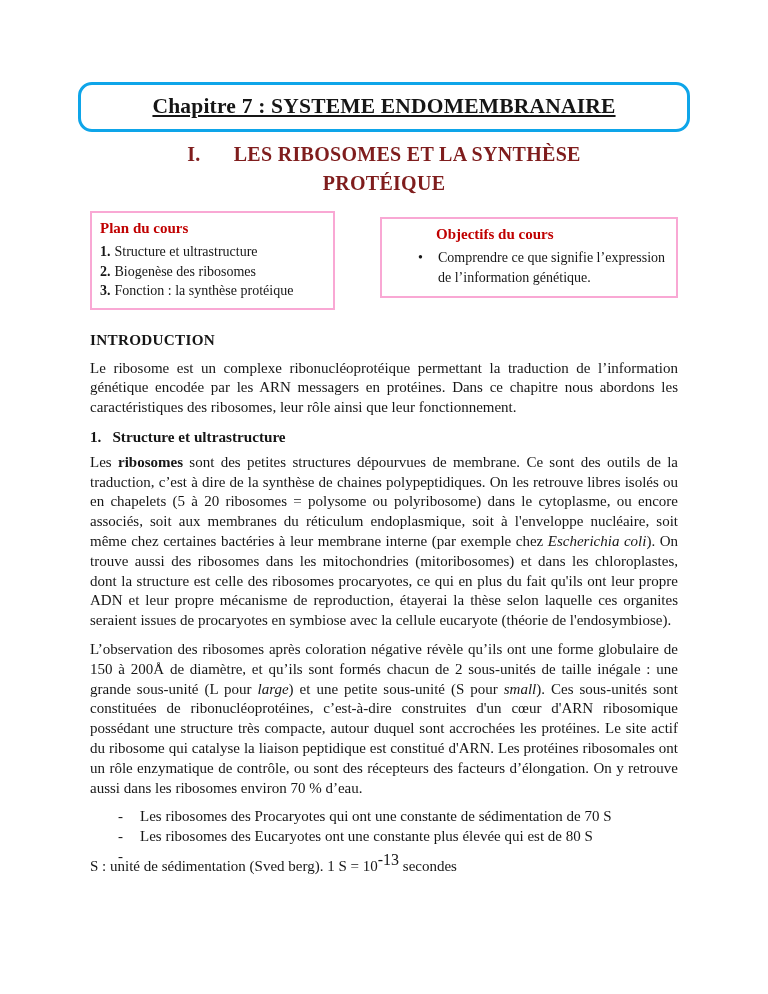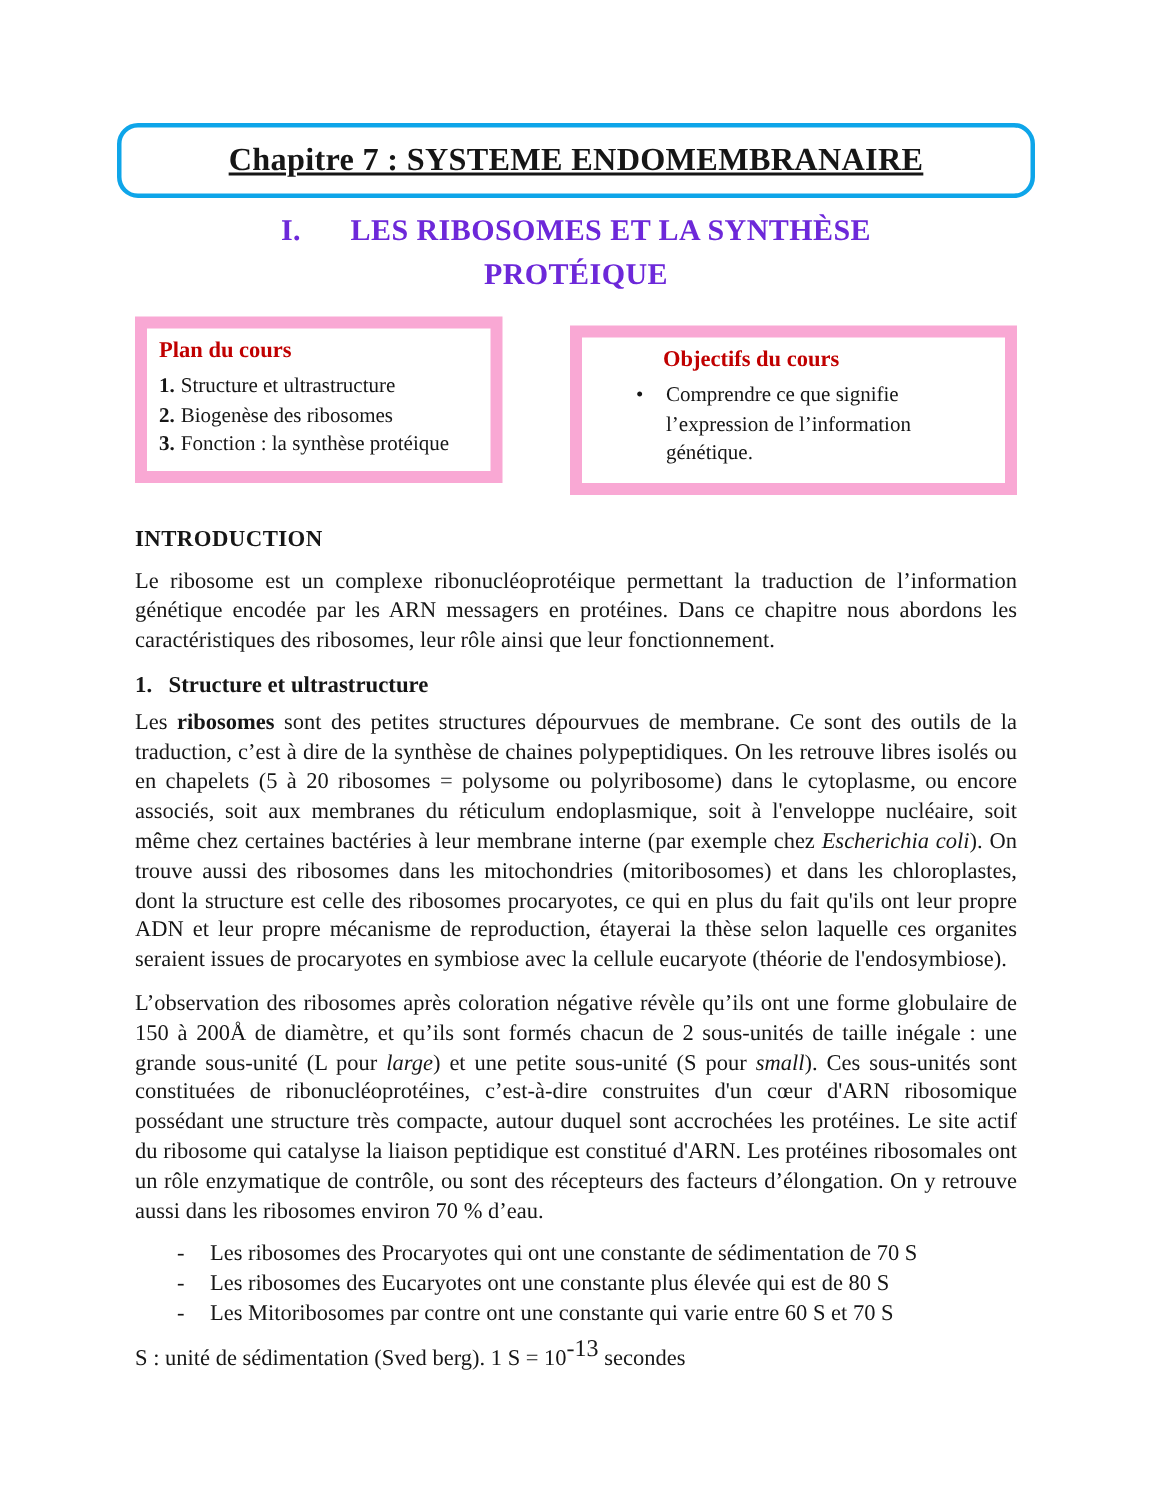--- a/index.html
+++ b/index.html
@@ -24,21 +24,21 @@
 
   
   .section-heading{
     text-align:center;font-weight:bold;font-size:20px;line-height:29px;
     letter-spacing:.3px;margin-bottom:13px;
   }
   .sh-num{margin-right:33px;}
 
   
   .boxes-row{display:flex;justify-content:space-between;align-items:flex-start;margin-bottom:20px;}
-  .side-box{border:8px solid #f9a8d4;box-sizing:border-box;}
+  .side-box{border:2px solid #f9a8d4;box-sizing:border-box;}
   .plan-box{width:245px;padding:5px 8px 7px 8px;}
   .obj-box{width:298px;padding:5px 10px 9px 10px;margin-top:6px;}
   .box-title{font-weight:bold;font-size:15px;line-height:21px;margin-bottom:3px;}
   .plan-item{font-size:14px;line-height:19.5px;}
   .plan-item b{margin-right:4px;}
   .obj-item{font-size:14px;line-height:19.5px;position:relative;padding-left:46px;margin-top:3px;}
   .obj-bullet{position:absolute;left:26px;top:0;}
 
   
   .intro-heading{font-size:15.2px;font-weight:bold;line-height:20px;margin:0 0 9px 0;letter-spacing:.3px;}
@@ -57,21 +57,21 @@
 </head>
 <body>
 
 <div class="page">
   <div class="content">
 
     <div class="chapter-box">
       <span class="chapter-title">Chapitre 7 : SYSTEME ENDOMEMBRANAIRE</span>
     </div>
 
-    <div class="section-heading" style="color:#6d28d9;">
+    <div class="section-heading" style="color:#7f1d1d;">
       <div><span class="sh-num">I.</span><span>LES RIBOSOMES ET LA SYNTHÈSE</span></div>
       <div>PROTÉIQUE</div>
     </div>
 
     <div class="boxes-row">
       <div class="side-box plan-box">
         <div class="box-title" style="color:#C00000;">Plan du cours</div>
         <div class="plan-item"><b>1.</b><span>Structure et ultrastructure</span></div>
         <div class="plan-item"><b>2.</b><span>Biogenèse des ribosomes</span></div>
         <div class="plan-item"><b>3.</b><span>Fonction : la synthèse protéique</span></div>
@@ -101,21 +101,20 @@
       <div class="dash-item">
         <span class="dash">-</span>
         <span>Les ribosomes des Procaryotes qui ont une constante de sédimentation de 70 S</span>
       </div>
       <div class="dash-item">
         <span class="dash">-</span>
         <span>Les ribosomes des Eucaryotes ont une constante plus élevée qui est de 80 S</span>
       </div>
       <div class="dash-item">
         <span class="dash">-</span>
-        <span>Les Mitoribosomes par contre ont une constante qui varie entre 60 S et 70 S</span>
       </div>
     </div>
 
     <p class="sved"><span>S : unité de sédimentation (Sved berg). 1 S = 10</span><sup>-13</sup><span> secondes</span></p>
 
   </div>
 
 </div>
 
 </body></html>

